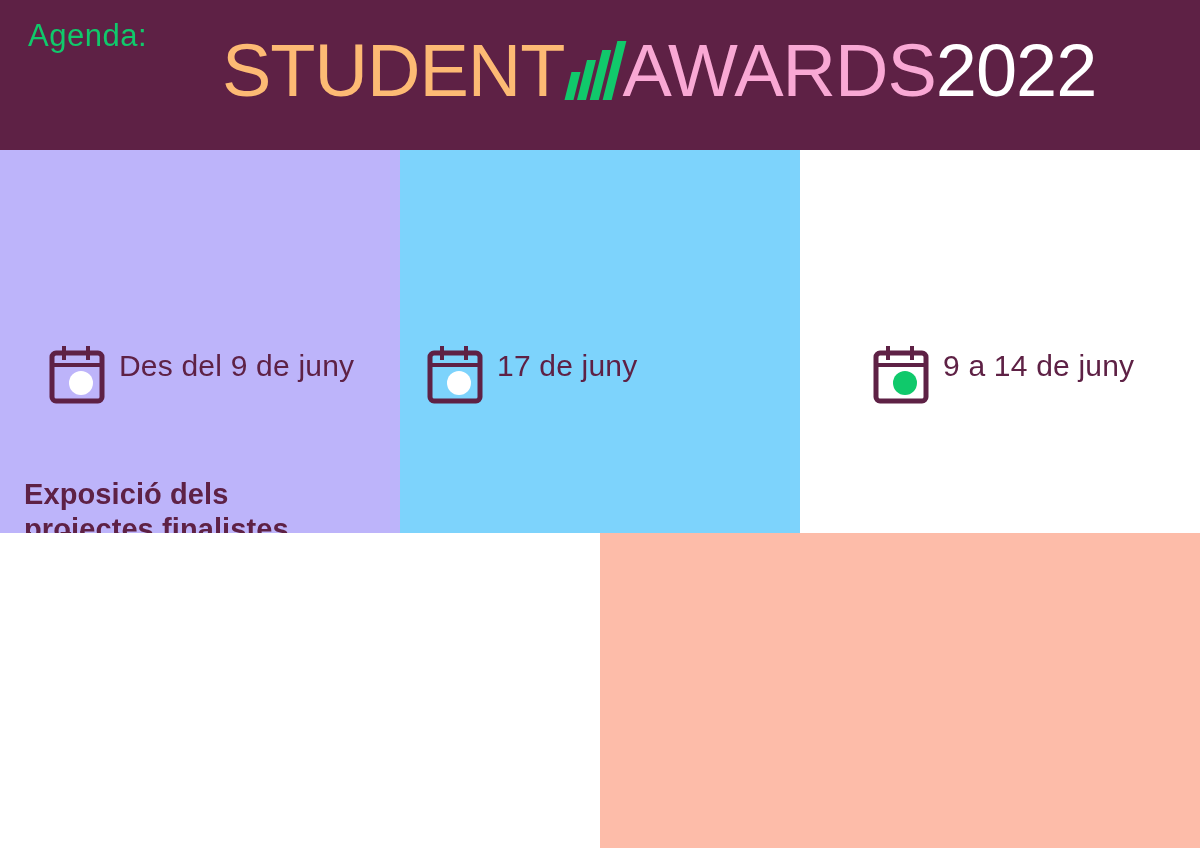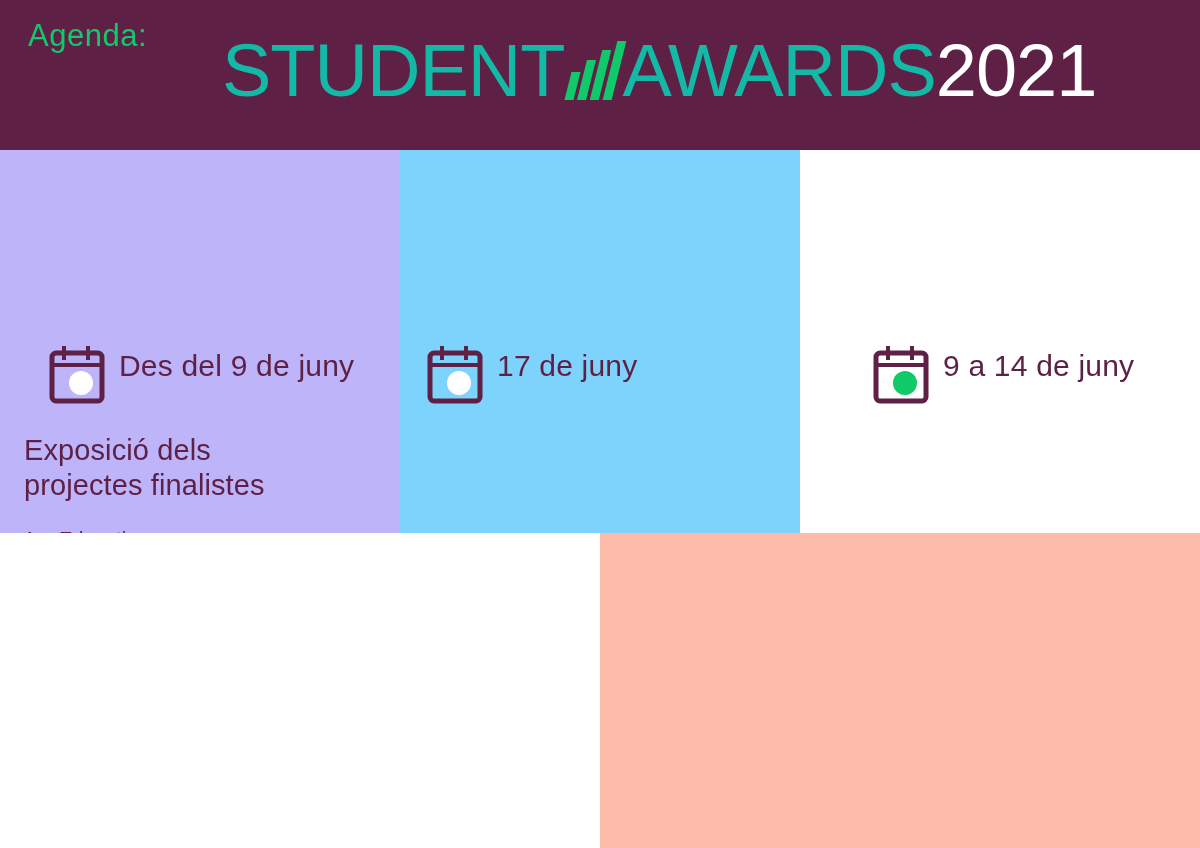--- a/index.html
+++ b/index.html
@@ -49,22 +49,22 @@
     display: flex;
     align-items: baseline;
     white-space: nowrap;
   }
   .title-word {
     font-size: 74px;
     font-weight: 400;
     letter-spacing: -1px;
     line-height: 1;
   }
-  .title-student { color: #14b8a6; text-align: right; }
-  .title-awards  { color: #14b8a6; margin-left: 2px; }
+  .title-student { color: #fdba74; text-align: right; }
+  .title-awards  { color: #f9a8d4; margin-left: 2px; }
   .title-year    { color: #FFFFFF; margin-left: 0px; }
 
   .slashes {
     display: inline-block;
     width: 56px;
     height: 60px;
     position: relative;
     margin-left: 2px;
     margin-right: -2px;
     transform: translateY(4px);
@@ -119,23 +119,24 @@
     letter-spacing: 0.2px;
     padding-top: 10px;
   }
 
   
   .headline {
     position: absolute;
     font-size: 29px;
     line-height: 1.2;
     color: #5E2145;
-    font-weight: 400;
+    font-weight: 700;
     letter-spacing: 0.1px;
     white-space: pre-line;
+    margin-top: 44px;
   }
   .card-1 .headline { left: 24px;  top: 283px; width: 360px; }
 
   
   .projects {
     position: absolute;
   }
   .card-1 .projects { left: 23px;  top: 378px; }
 
   .project-row {
@@ -159,21 +160,21 @@
     <div class="header-agenda">Agenda:</div>
     <div class="header-title">
       <span class="title-word title-student">STUDENT</span>
       <span class="slashes">
           <i></i>
           <i></i>
           <i></i>
           <i></i>
         </span>
       <span class="title-word title-awards">AWARDS</span>
-      <span class="title-word title-year">2021</span>
+      <span class="title-word title-year">2022</span>
     </div>
   </div>
 
   <div class="card card-1">
     <div class="date-head">
       <svg class="cal-icon" viewBox="0 0 56 60">
         <line x1="15" y1="2" x2="15" y2="16" stroke="#5E2145" stroke-width="4"></line>
         <line x1="39" y1="2" x2="39" y2="16" stroke="#5E2145" stroke-width="4"></line>
         <rect x="3" y="9" width="50" height="48" rx="4" ry="4" fill="none" stroke="#5E2145" stroke-width="5"></rect>
         <line x1="5" y1="21" x2="51" y2="21" stroke="#5E2145" stroke-width="4"></line>

